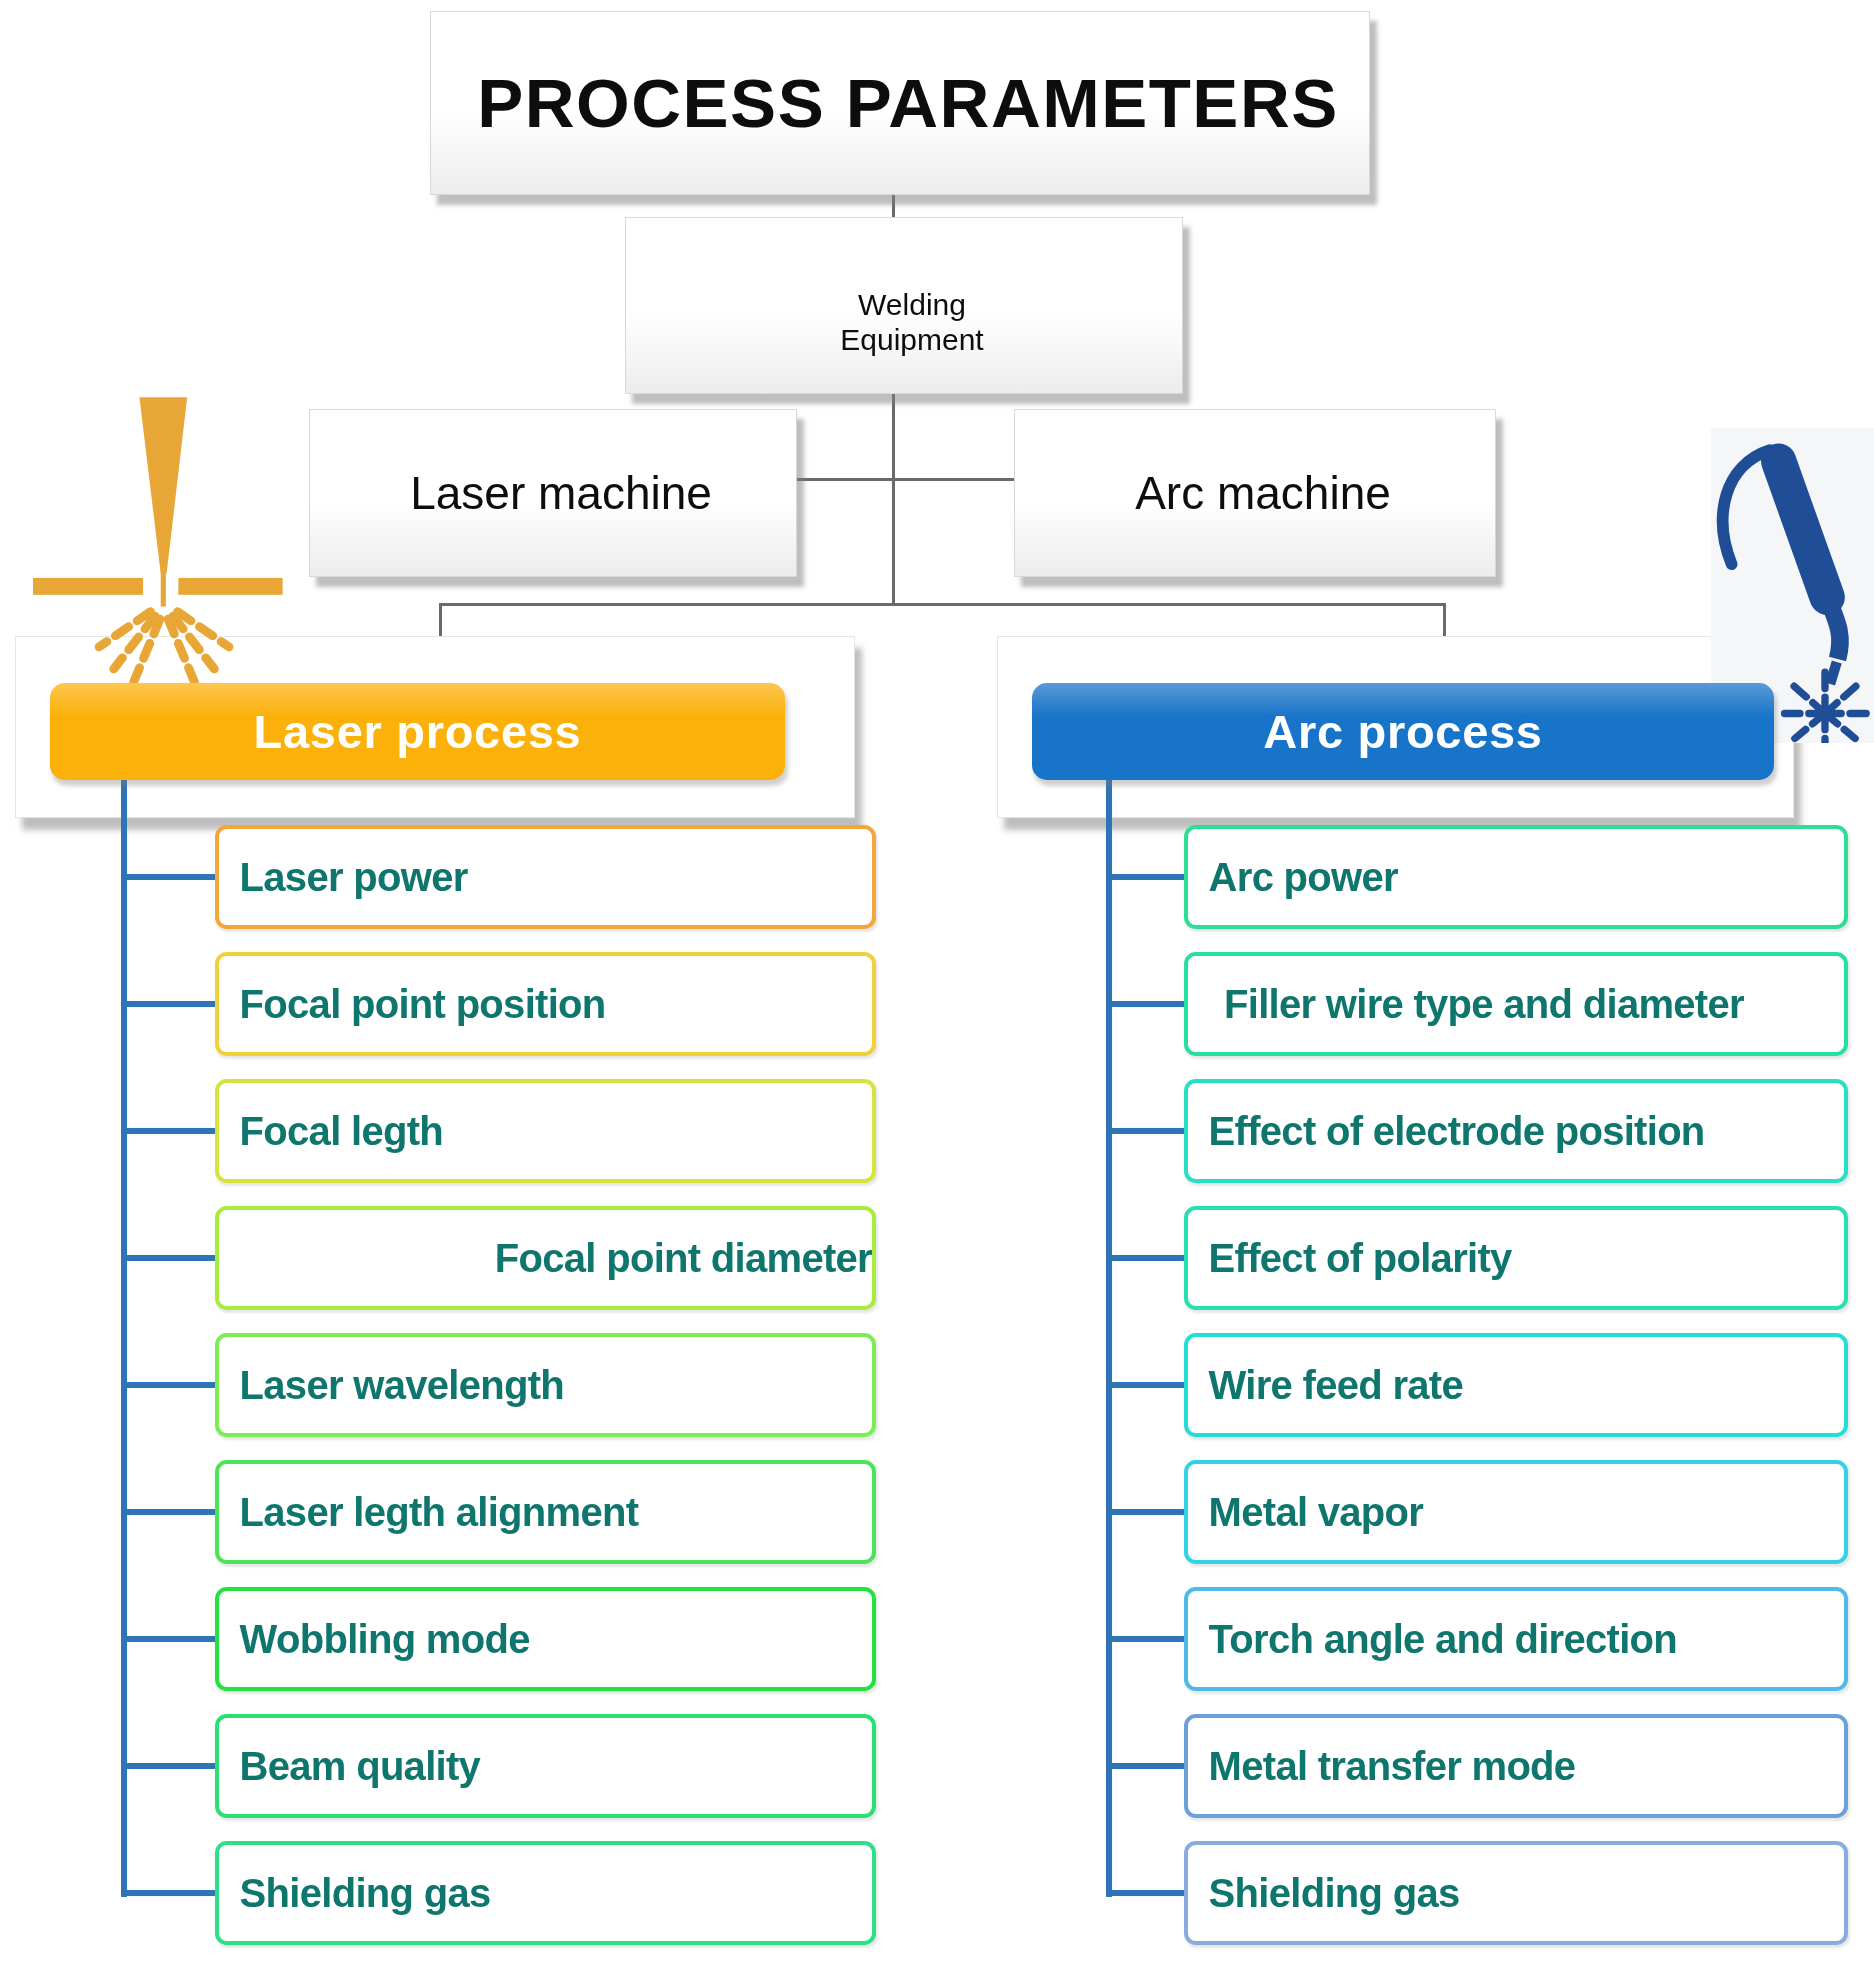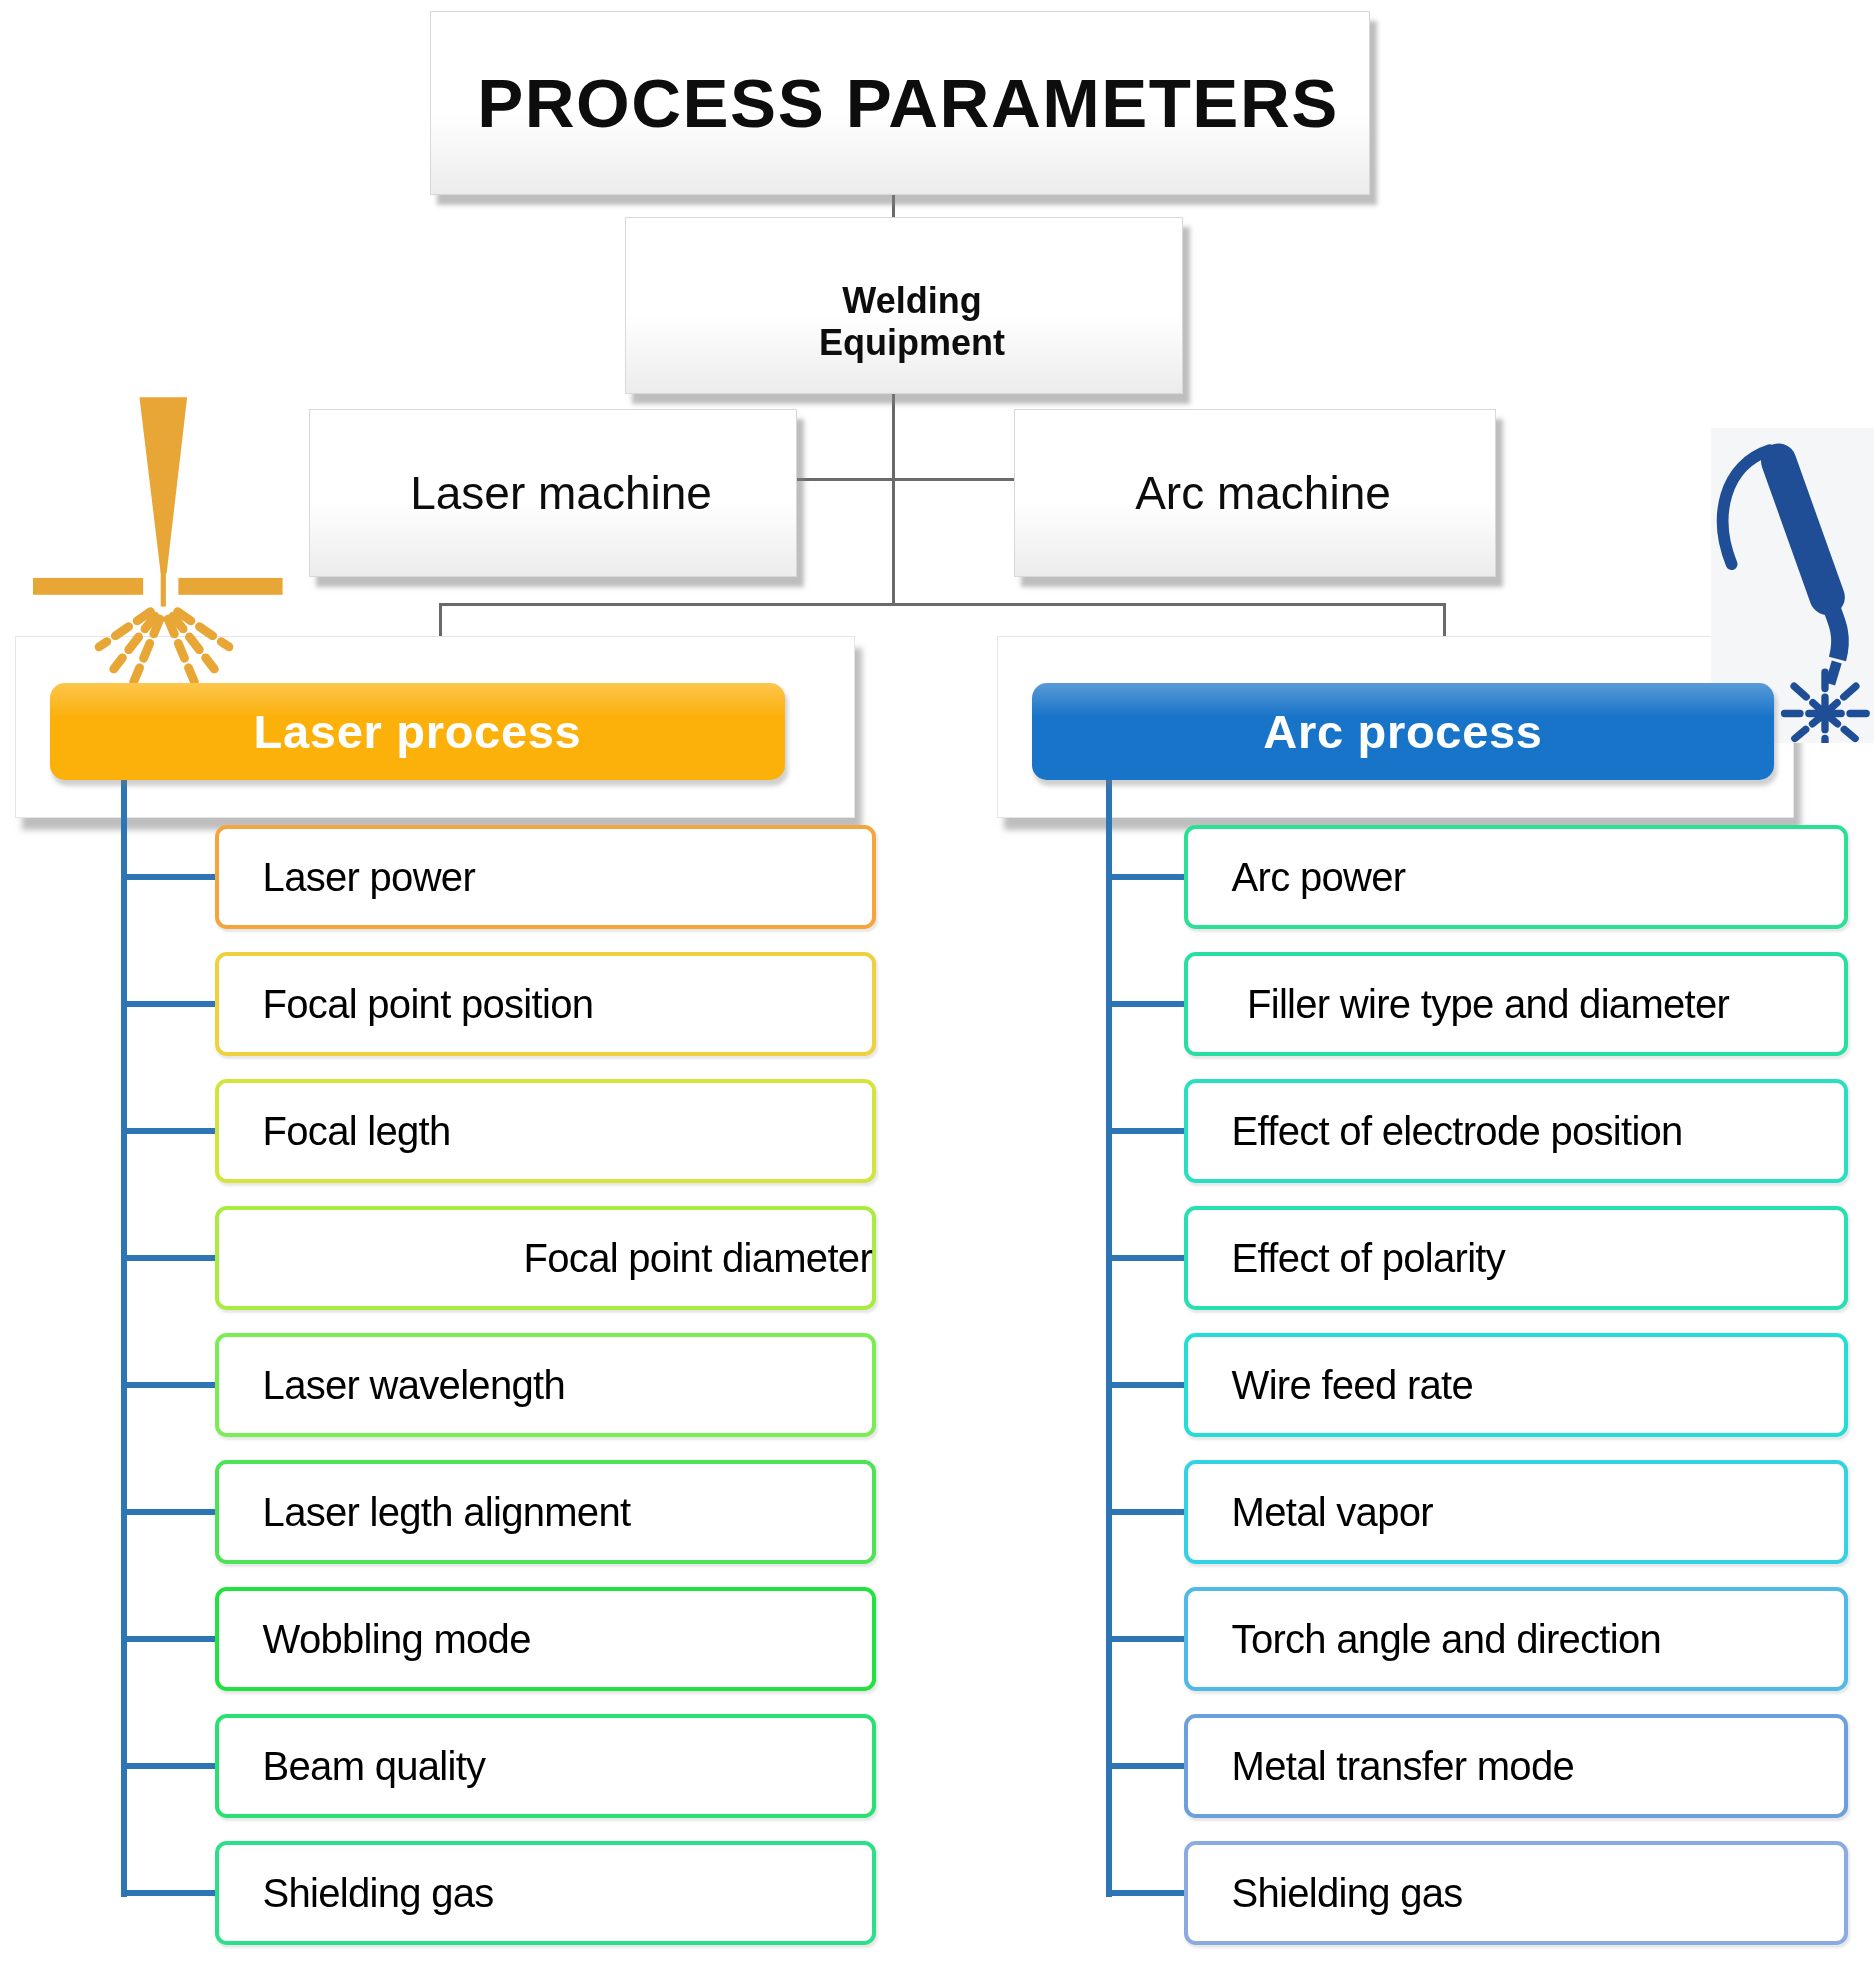--- a/index.html
+++ b/index.html
@@ -6,21 +6,21 @@
   .canvas{position:relative;width:1875px;height:1965px;background:#ffffff;overflow:hidden;
           font-family:"Liberation Sans",sans-serif;color:#0d0d0d;}
 
   
   .node{position:absolute;background:linear-gradient(#ffffff 55%,#ececec 100%);
         border:1.5px solid #d8d8d8;box-shadow:7.3px 10.3px 4.4px rgba(125,125,125,.5);
         display:flex;align-items:center;justify-content:center;text-align:center;padding-left:16px;}
   .node .lbl{display:block;}
 
   .title-text{font-size:69px;font-weight:bold;letter-spacing:1.5px;}
-  .root-text{font-size:36px;font-weight:bold;line-height:1.18;margin-top:33px;}
+  .root-text{font-size:30px;font-weight:normal;line-height:1.18;margin-top:33px;}
   .machine-text{font-size:46px;font-weight:400;}
 
   
   .card{position:absolute;background:#ffffff;border:0.7px solid #e6e6e6;
         box-shadow:7.3px 11.8px 5.9px rgba(125,125,125,.5);}
 
   
   .hdr{position:absolute;border-radius:15px;display:flex;align-items:center;justify-content:center;
        background-image:linear-gradient(rgba(255,255,255,.28),rgba(255,255,255,0) 35%);
        box-shadow:2.9px 5.9px 4.4px rgba(120,120,120,.35);}
@@ -36,21 +36,21 @@
   .stub{position:absolute;top:49px;height:5.9px;background:var(--rail,#2e75b6);}
   .row.l .stub{left:-93px;width:93px;}
   .row.r .stub{left:-77px;width:77px;}
 
   
   .ibox{box-sizing:border-box;width:100%;height:104px;background:#ffffff;
         border:4.4px solid #999;border-radius:11.8px;display:flex;align-items:center;
         padding-left:20.6px;box-shadow:1.5px 2.9px 2.2px rgba(160,160,160,.25);}
   .row.l .ibox{width:661px;}
   .row.r .ibox{width:664px;}
-  .itxt{font-size:40px;font-weight:normal;letter-spacing:-0.7px;color:#000000;white-space:nowrap;margin-left:23px;}
+  .itxt{font-size:40px;font-weight:bold;letter-spacing:-0.7px;color:#0f766e;white-space:nowrap;}
 
   .icon-wrap{position:absolute;}
   .torch-bg{background:#f5f6f8;}
 </style>
 </head>
 <body>
 
 <div class="canvas">
 
   <div class="tl" style="left:892px;top:193px;width:2.9px;height:25px"></div>

